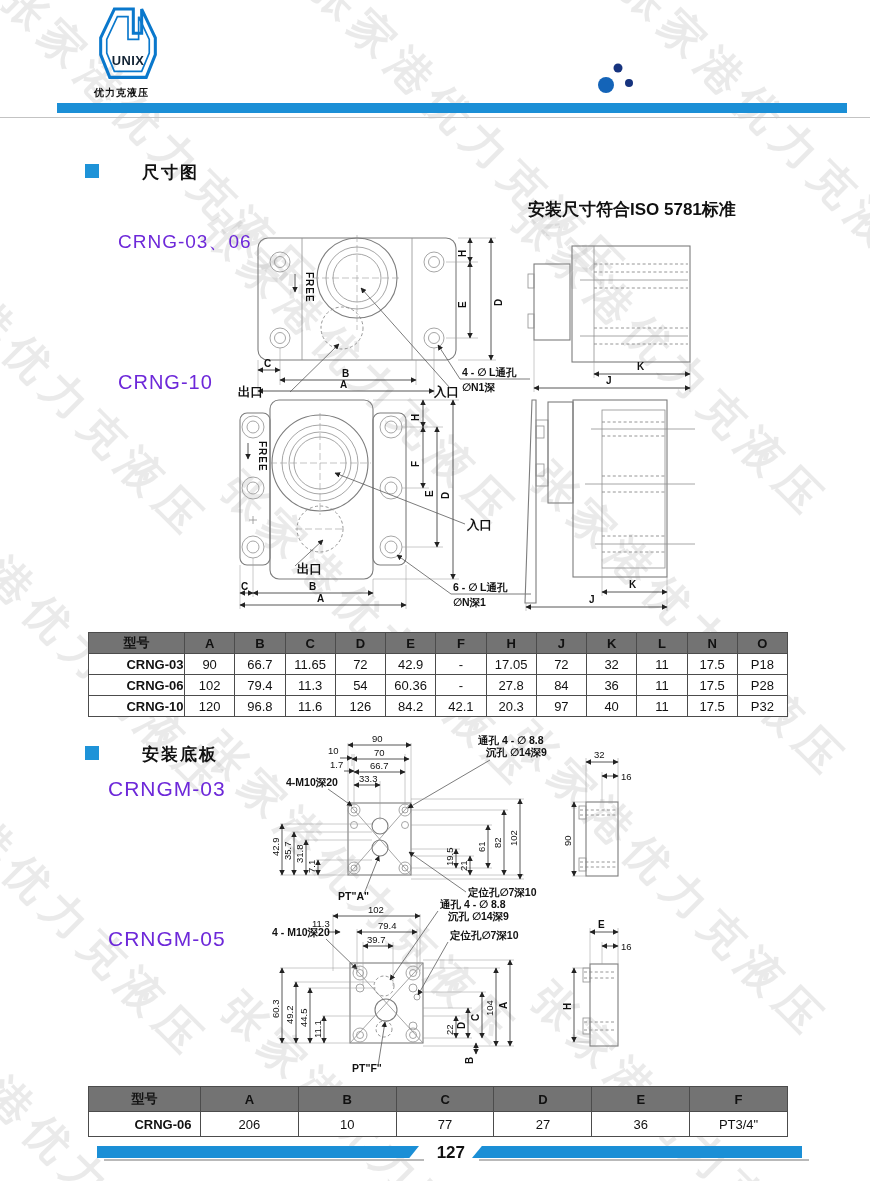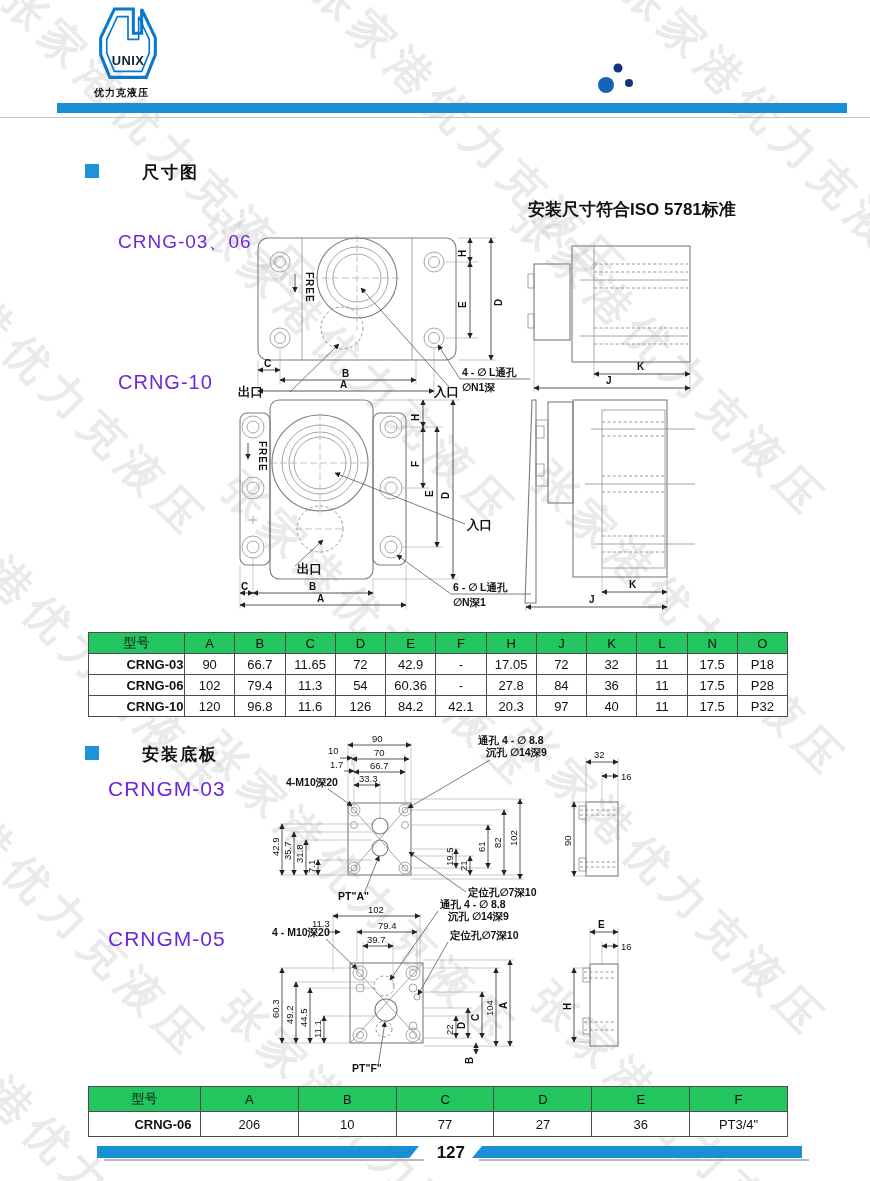--- a/index.html
+++ b/index.html
@@ -17,21 +17,21 @@
   .hdr-title{font-size:30px;font-weight:bold;letter-spacing:3px;color:#151515;}
   
   .sq{width:14px;height:14px;background:#1e93d8;}
   .sec-txt{font-size:17px;font-weight:bold;letter-spacing:2px;margin-left:36px;}
   .iso{font-size:17px;font-weight:bold;}
   .model{font-weight:normal;letter-spacing:1px;color:#6d28d9;}
   
   table.spec{position:absolute;z-index:2;border-collapse:collapse;table-layout:fixed;background:#fff;}
   table.spec th,table.spec td{border:1px solid #4c4c4c;text-align:center;padding:0;
       font-size:13px;height:20px;overflow:hidden;}
-  table.spec th{background:#22c55e;font-weight:normal;}
+  table.spec th{background:#737373;font-weight:bold;}
   table.spec td.mod{font-weight:bold;padding-left:37px;}
   table#tbl2 th,table#tbl2 td{height:24px;}
   
   .fbar{position:absolute;height:12px;background:#1b8fd6;z-index:2;}
   .fshadow{position:absolute;height:2px;background:#b9b9b9;z-index:1;}
   .pageno{position:absolute;font-size:17px;font-weight:bold;text-align:right;z-index:2;}
   
   svg.dw{position:absolute;z-index:2;overflow:visible;}
   .ol{fill:none;stroke:#7d7d7d;stroke-width:1.1;}
   .ol2{fill:none;stroke:#8f8f8f;stroke-width:0.8;}

